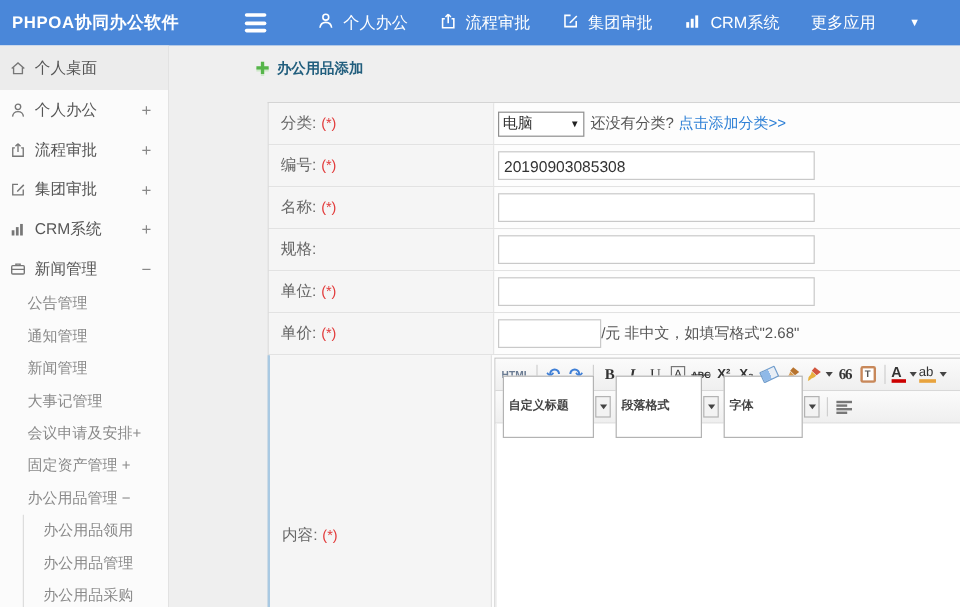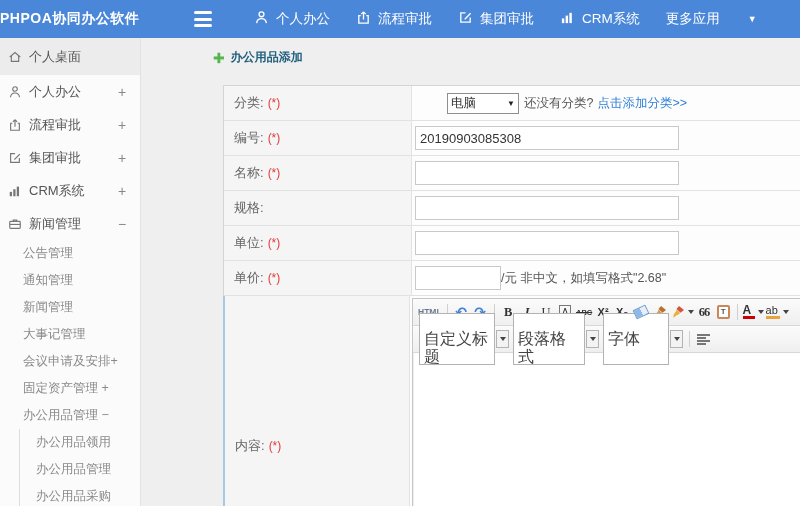--- a/index.html
+++ b/index.html
@@ -4,21 +4,21 @@
 <style>
   html,body { margin:0; padding:0; }
   body { width:800px; height:506px; overflow:hidden;
          font-family:"Liberation Sans","DejaVu Sans",sans-serif;
          -webkit-font-smoothing:antialiased; }
   .page { position:relative; width:800px; height:506px; overflow:hidden; background:#efefef; }
 
   
   .header { position:absolute; top:0; left:0; right:0; height:38px; background:#4a87d9;
             display:flex; align-items:center; color:#fff; }
-  .logo { width:158px; font-size:14px; font-weight:bold; letter-spacing:.5px; }
+  .logo { width:158px; padding-left:10px; font-size:14px; font-weight:bold; letter-spacing:.5px; }
   .hamburger { margin-left:36px; width:22px; height:16px; display:flex; flex-direction:column;
                justify-content:space-between; cursor:pointer; padding:2px 0; }
   .hamburger i { display:block; height:3px; width:18px; background:#fff; border-radius:2px; }
   .topnav { display:flex; align-items:center; margin-left:38px; }
   .nav-item { display:flex; align-items:center; margin-right:26px; font-size:13.5px; cursor:pointer; }
   .nav-item svg { margin-right:7px; }
   .nav-caret { font-size:9px; margin-left:2px; cursor:pointer; }
 
   
   .sidebar { position:absolute; top:38px; left:0; bottom:0; width:140px; background:#fbfbfb;
@@ -45,21 +45,21 @@
   .fl { width:188px; background:#f5f5f5; border-right:1px solid #e2e2e2; display:flex;
         align-items:center; padding-left:10px; box-sizing:border-box; font-size:13px; color:#666; }
   .freq { color:#e23b3b; margin-left:4px; font-size:12px; }
   .fv { flex:1; background:#fdfdfd; display:flex; align-items:center; padding-left:3px; }
   .tinput { height:22px; width:254px; border:1px solid #c9c9c9; background:#fff; font-size:13px;
             padding:0 4px; color:#333; font-family:"Liberation Sans","DejaVu Sans",sans-serif; }
   .tinput.small { width:76px; }
   .hint { font-size:12.5px; color:#555; margin-left:5px; }
   .link { font-size:12.5px; color:#2f80d6; margin-left:4px; cursor:pointer; }
   .fake-select { display:flex; align-items:center; width:72px; height:21px; border:1px solid #8f8f8f;
-                 background:#fff; font-size:12.5px; color:#333; padding:0 3px; cursor:pointer; box-sizing:border-box;margin-left:32px; }
+                 background:#fff; font-size:12.5px; color:#333; padding:0 3px; cursor:pointer; box-sizing:border-box; }
   .fake-select .sel-text { flex:1; }
   .fake-select .sel-arrow { font-size:8px; color:#222; }
 
   .frow.content-row { height:300px; border-left:2px solid #a9c9e2; margin-left:-1px; }
   .content-row .fl { align-items:center; }
 
   
   .editor { margin:2px; width:528px; border:1px solid #c6c6c6; background:#fff; }
   .toolbar { display:flex; align-items:center; height:26px; padding:0 4px;
              background:linear-gradient(#fbfbfb,#efefef); border-bottom:1px solid #d8d8d8; }
@@ -78,21 +78,21 @@
               border:1px solid #6f9ccc; border-radius:1px; transform:rotate(-25deg); }
   .t-quote { font-family:"Liberation Serif","DejaVu Serif",serif; font-weight:bold; letter-spacing:-1px; }
   .t-caret { width:0; height:0; border-left:3px solid transparent; border-right:3px solid transparent;
              border-top:4px solid #444; margin-left:3px; }
   .t-colA { position:relative; font-weight:bold; font-size:12px; line-height:10px; }
   .t-colA .bar { display:block; height:3px; width:12px; background:#c00; margin-top:1px; }
   .t-colH { position:relative; font-size:11px; line-height:10px; }
   .t-colH .bar { display:block; height:3px; width:14px; background:#e8a33d; margin-top:1px; }
   .combo { display:flex; align-items:center; margin:0 2px; cursor:pointer; }
   .combo-text { height:18px; line-height:18px; border:1px solid #b3b3b3; background:#fff;
-                font-size:16px; color:#444; padding:16px 4px; }
+                font-size:10px; color:#444; padding:16px 4px;font-weight:bold; }
   .combo-btn { width:13px; height:18px; border:1px solid #b3b3b3; background:#f3f3f3; margin-left:1px;
                display:flex; align-items:center; justify-content:center; box-sizing:border-box; }
   .combo-btn .t-caret { margin-left:0; }
   .w1{width:66px;} .w2{width:62px;} .w3{width:56px;} .w4{width:64px;}
   .al { width:13px; height:11px; margin:0 3px; cursor:pointer; }
   .al-left { background:linear-gradient(#777,#777) 0 0/13px 2px no-repeat,linear-gradient(#777,#777) 0 3px/9px 2px no-repeat,linear-gradient(#777,#777) 0 6px/13px 2px no-repeat,linear-gradient(#777,#777) 0 9px/9px 2px no-repeat; }
   .edit-area { height:242px; background:#fff; border-left:1px solid #eee; cursor:text; }
   .t-pasteT { width:13px; height:14px; background:#c8885a; border-radius:2px; position:relative; }
   .t-pasteT em { position:absolute; left:2px; top:2px; right:2px; bottom:2px; background:#fff;
                  font-style:normal; font-size:8px; line-height:10px; text-align:center; color:#555; font-weight:bold; }

